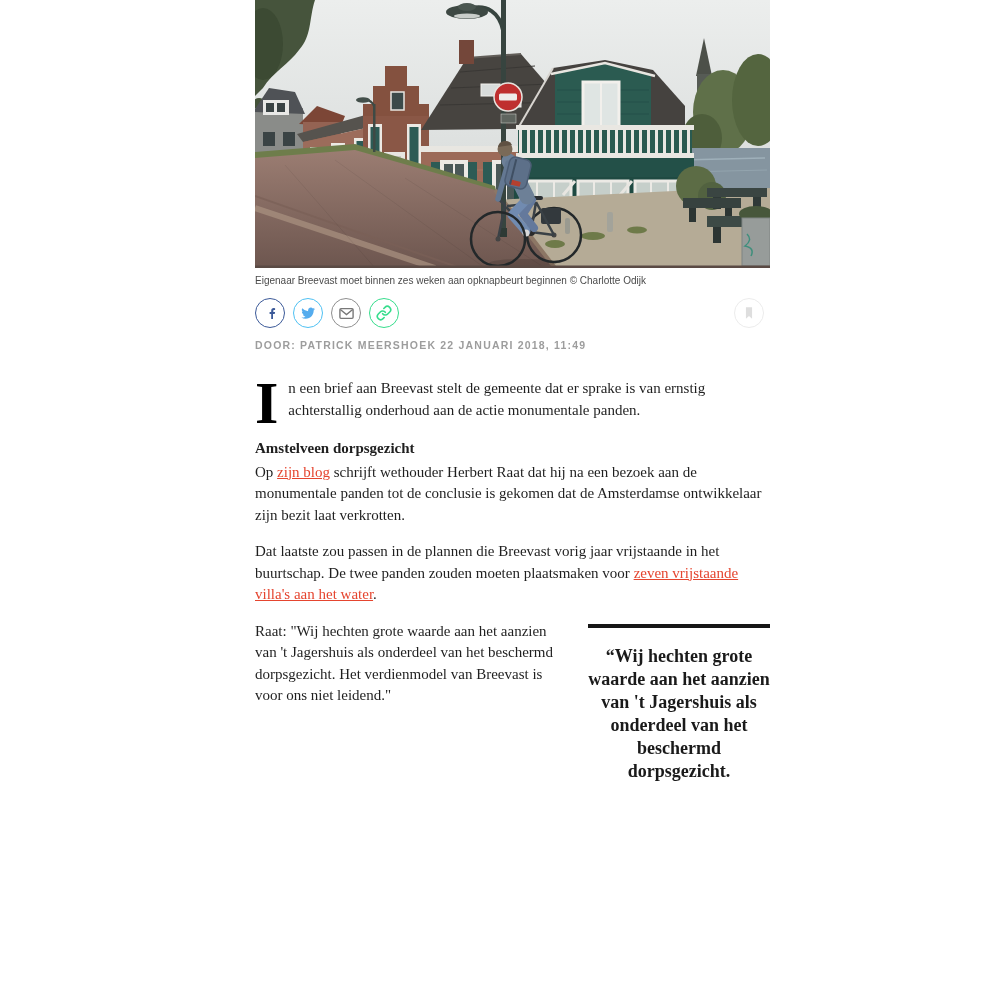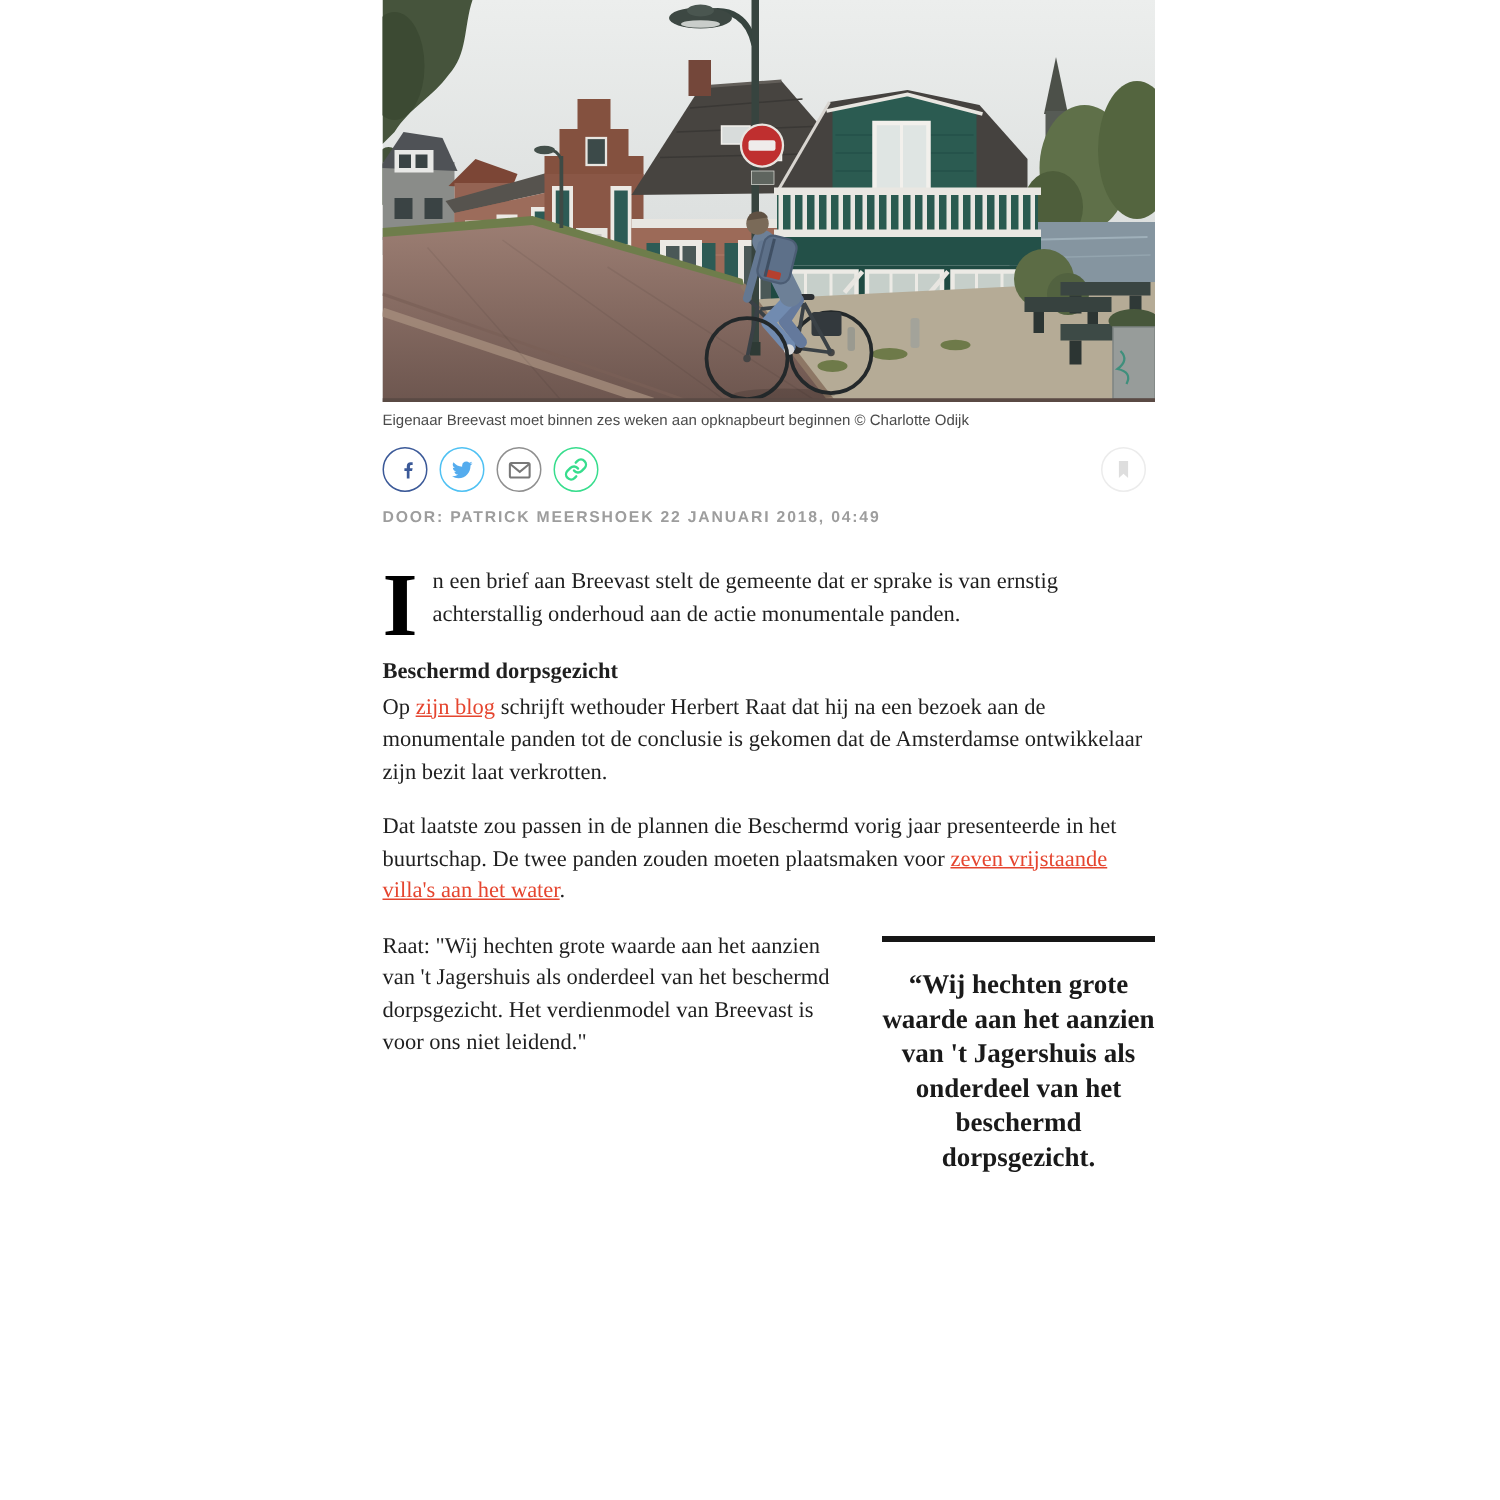--- a/index.html
+++ b/index.html
@@ -349,27 +349,27 @@
       </svg>
     </button>
     <button class="icon-btn bm">
       <svg width="14" height="14" viewBox="0 0 16 16">
         <path fill="currentColor" d="M4.5,1.5 h7 v13 l-3.5,-3.2 l-3.5,3.2 z"></path>
       </svg>
     </button>
   </div>
 
 
-  <div class="byline">DOOR: PATRICK MEERSHOEK 22 JANUARI 2018, 04:49</div>
+  <div class="byline">DOOR: PATRICK MEERSHOEK 22 JANUARI 2018, 11:49</div>
 
   <div class="body-text">
     <p class="p-drop"><span class="dropcap">I</span><span>n een brief aan Breevast stelt de gemeente dat er sprake is van ernstig achterstallig onderhoud aan de actie monumentale panden.</span></p>
-    <h2>Beschermd dorpsgezicht</h2>
+    <h2>Amstelveen dorpsgezicht</h2>
     <p><span>Op </span><a class="lnk">zijn blog</a><span> schrijft wethouder Herbert Raat dat hij na een bezoek aan de monumentale panden tot de conclusie is gekomen dat de Amsterdamse ontwikkelaar zijn bezit laat verkrotten.</span></p>
-    <p><span>Dat laatste zou passen in de plannen die Beschermd vorig jaar presenteerde in het buurtschap. De twee panden zouden moeten plaatsmaken voor </span><a class="lnk">zeven vrijstaande villa's aan het water</a><span>.</span></p>
+    <p><span>Dat laatste zou passen in de plannen die Breevast vorig jaar vrijstaande in het buurtschap. De twee panden zouden moeten plaatsmaken voor </span><a class="lnk">zeven vrijstaande villa's aan het water</a><span>.</span></p>
     <div class="quote-flow">
       <aside class="pullquote">
         <div class="pq-text">“Wij hechten grote waarde aan het aanzien van 't Jagershuis als onderdeel van het beschermd dorpsgezicht.</div>
       </aside>
       <p>Raat: "Wij hechten grote waarde aan het aanzien van 't Jagershuis als onderdeel van het beschermd dorpsgezicht. Het verdienmodel van Breevast is voor ons niet leidend."</p>
     </div>
   </div>
 
 </div>
 

